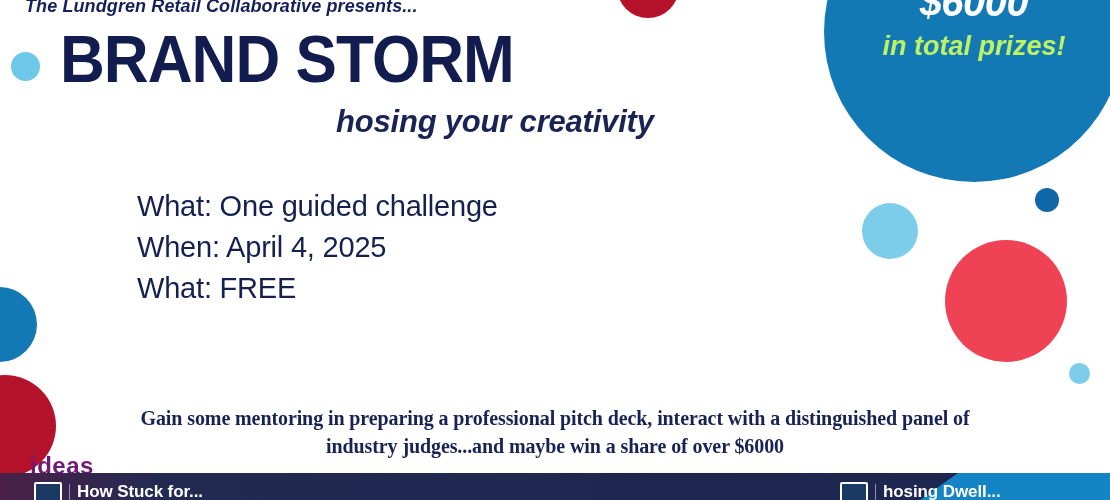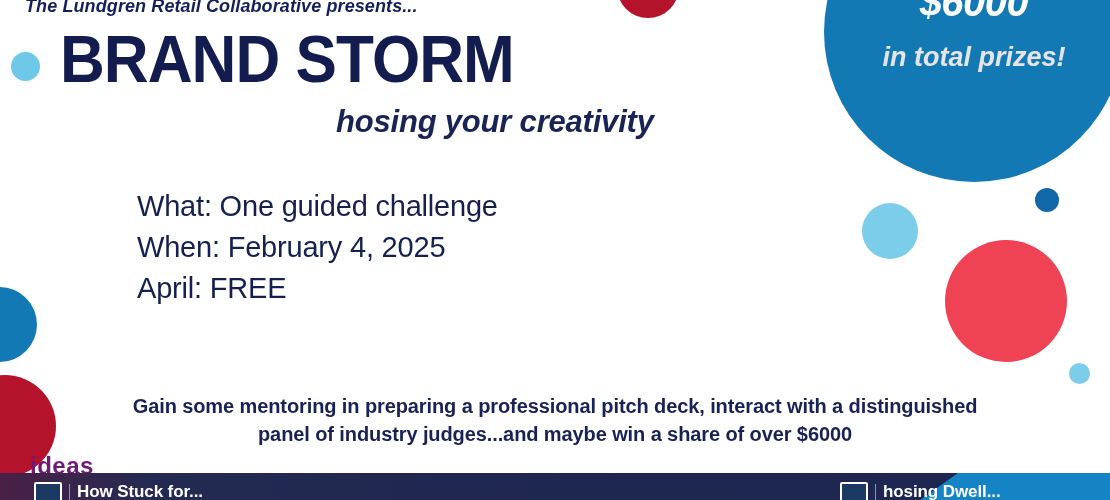--- a/index.html
+++ b/index.html
@@ -81,26 +81,26 @@
   .prize-amount {
     color: #ffffff;
     font-size: 40px;
     font-weight: bold;
     font-style: italic;
     line-height: 1;
     letter-spacing: -0.5px;
     white-space: nowrap;
   }
   .prize-caption {
-    color: #e5e5e5;
+    color: #bef264;
     font-size: 27px;
     font-weight: bold;
     font-style: italic;
     line-height: 1.15;
-    margin-top: 20px;
+    margin-top: 9px;
     white-space: nowrap;
   }
 
   
   .presenter {
     position: absolute;
     left: 25px;
     top: -4px;
     font-size: 18px;
     font-weight: bold;
@@ -146,28 +146,29 @@
     font-weight: normal;
     line-height: 41px;
     white-space: nowrap;
     letter-spacing: -0.2px;
   }
 
   
   .blurb {
     position: absolute;
     left: 105px;
-    top: 392px;
+    top: 404px;
     width: 900px;
     text-align: center;
     color: #182254;
     font-size: 20px;
     font-weight: bold;
     line-height: 28px;
     letter-spacing: -0.1px;
+    font-family: Liberation Serif, serif;
   }
 
   
   .watermark {
     position: absolute;
     left: 30px;
     top: 452px;
     font-size: 24px;
     font-weight: bold;
     color: #701a75;
@@ -244,22 +245,22 @@
     <div class="prize-amount">$6000</div>
     <div class="prize-caption">in total prizes!</div>
   </div>
 
   <div class="presenter">The Lundgren Retail Collaborative presents...</div>
   <div class="title">BRAND STORM</div>
   <div class="tagline">hosing your creativity</div>
 
   <div class="details">
     <div class="detail-line">What: One guided challenge</div>
-    <div class="detail-line">When: February 4, 2025</div>
-    <div class="detail-line">April: FREE</div>
+    <div class="detail-line">When: April 4, 2025</div>
+    <div class="detail-line">What: FREE</div>
   </div>
 
   <div class="blurb">Gain some mentoring in preparing a professional pitch deck, interact with a distinguished panel of industry judges...and maybe win a share of over $6000</div>
 
   <div class="watermark">ideas</div>
 
   <div class="footer">
     <div class="footer-accent"></div>
     <div class="footer-item footer-left">
       <span class="screen-icon"></span>

